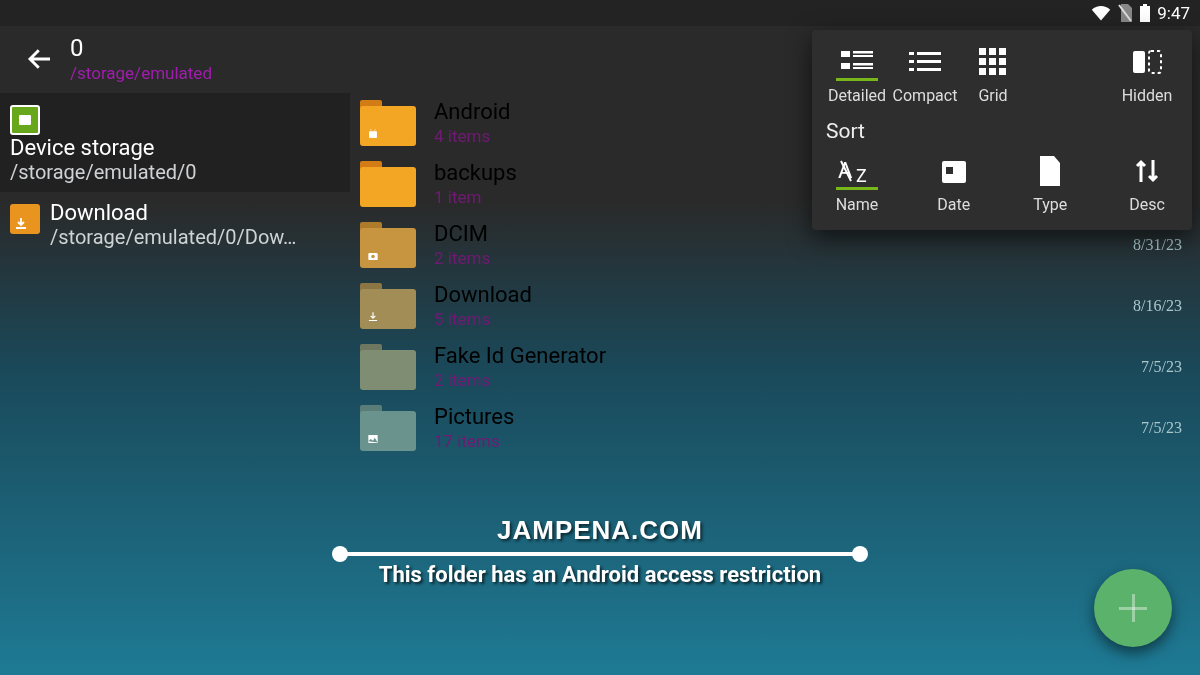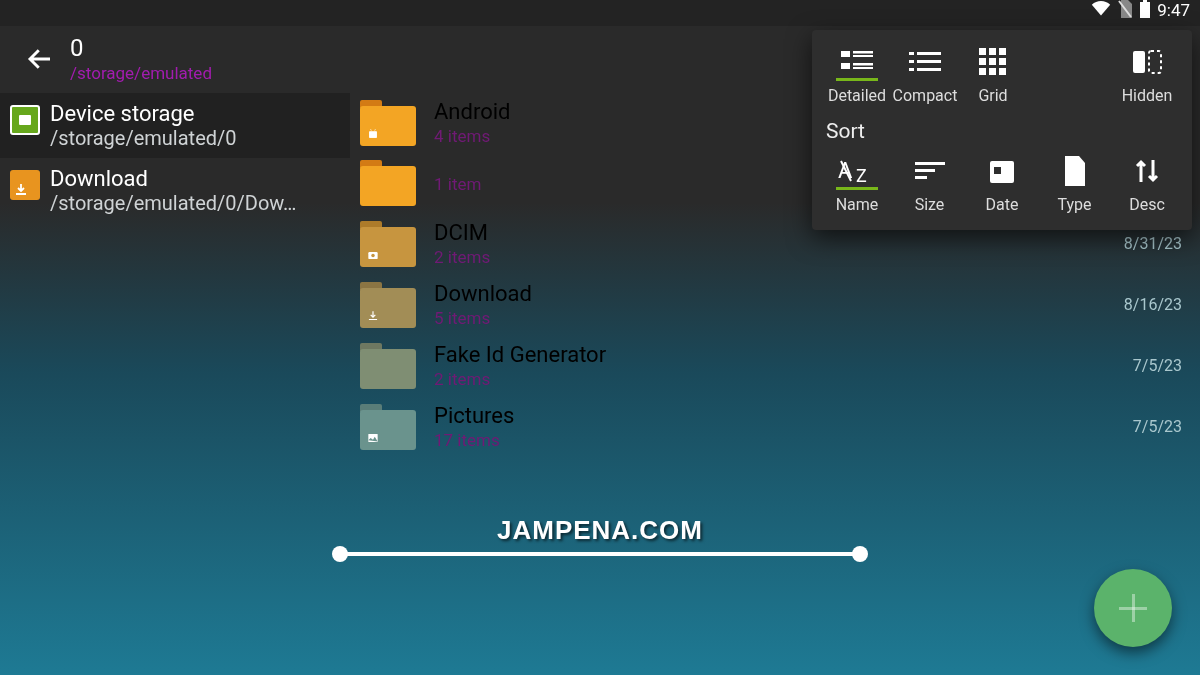--- a/index.html
+++ b/index.html
@@ -5,23 +5,23 @@
 * { margin: 0; padding: 0; box-sizing: border-box; font-family: Roboto, Arial, sans-serif; }
 html, body { width: 1200px; height: 675px; overflow: hidden; }
 body {
   background: linear-gradient(to bottom, #2a2a2a 0%, #2a2a2a 30%, #1a495a 55%, #1e7a94 100%);
   position: relative;
   color: #e8e8e8;
 }
 .statusbar {
   height: 26px;
   display: flex;
-  align-items: flex-start;
+  align-items: center;
   justify-content: flex-end;
-  padding: 0 10px;
+  padding: 12px 10px;
   font-size: 17px;
   color: #fff;
   background: rgba(0,0,0,0.15);
 }
 .statusbar .icon { margin-left: 6px; display: inline-flex; align-items: center; }
 .titlebar {
   display: flex; align-items: center;
   padding: 8px 10px 10px 10px;
 }
 .back-btn {
@@ -30,21 +30,21 @@
 }
 .back-btn svg { width: 30px; height: 30px; fill: none; stroke: #fff; stroke-width: 2.3; }
 .title-text .t1 { font-size: 24px; color: #fff; }
 .title-text .t2 { font-size: 17px; color: #a21caf; margin-top: 1px; }
 
 .content { display: flex; height: calc(675px - 26px - 70px); }
 .sidebar { width: 350px; }
 .side-item {
   display: flex; align-items: flex-start; padding: 8px 10px; cursor: pointer;
 }
-.side-item.active { background: rgba(0,0,0,0.2); }
+.side-item.active { background: rgba(0,0,0,0.2); flex-direction: column; }
 .side-icon {
   width: 30px; height: 30px; margin-right: 10px; margin-top: 4px;
   display: flex; align-items: center; justify-content: center;
   border-radius: 3px; flex-shrink: 0;
 }
 .side-icon.sd { background: #66a71c; border: 2px solid #fff; color: #fff; }
 .side-icon.dl { background: #e8941f; position: relative; }
 .side-text { min-width: 0; }
 .side-text .s1 { font-size: 22px; color: #fff; }
 .side-text .s2 { font-size: 20px; color: #cfd3d5; white-space: nowrap; overflow: hidden; text-overflow: ellipsis; max-width: 295px; }
@@ -86,21 +86,21 @@
   position: relative; overflow: hidden; flex-shrink: 0;
 }
 .image-thumb::after {
   content: ""; position: absolute; top: 10px; left: 14px; width: 26px; height: 32px;
   background: #d8c8b8; border-radius: 50% 50% 40% 40%;
 }
 .file-meta { flex: 1; min-width: 0; }
 .file-name { font-size: 22px; color: #000000; }
 .file-sub { font-size: 17px; color: #701a75; margin-top: 2px; }
 .file-sub .dot::before { content: "•"; margin: 0 8px; }
-.file-date { font-size: 16px; color: #a9c7cd; margin-left: 10px; white-space: nowrap; }
+.file-date { font-size: 16px; color: #a9c7cd; margin-left: 10px; white-space: nowrap; font-family: Liberation Serif, serif; }
 
 
 .popup {
   position: absolute; top: 30px; right: 8px; width: 380px;
   background: #2e2e2e; border-radius: 4px; padding: 14px 14px 16px 14px;
   box-shadow: 0 8px 24px rgba(0,0,0,0.6);
 }
 .popup h3 { font-size: 21px; font-weight: 400; color: #eee; margin-bottom: 10px; }
 .popup-row { display: flex; align-items: flex-start; justify-content: space-between; margin-bottom: 14px; gap:6px;text-align:right;}
 .popup-row:last-child { margin-bottom: 0; }
@@ -235,20 +235,21 @@
       <div class="file-date"></div>
     </div>
 
 
     <div class="file-row">
       <div class="folder-icon folder-orange">
           <div class="tab"></div>
           <div class="body"></div>
         </div>
       <div class="file-meta">
+        <div class="file-name">backups</div>
         <div class="file-sub">1 item</div>
       </div>
       <div class="file-date"></div>
     </div>
 
     <div class="file-row">
       <div class="folder-icon folder-dim">
         <div class="tab"></div>
           <div class="body"></div>
         <div class="badge">
@@ -377,30 +378,20 @@
           <svg width="38" height="30" viewBox="0 0 38 30">
             <text x="0" y="22" font-size="22" font-family="Arial" fill="#fff">A</text>
             <text x="18" y="26" font-size="18" font-family="Arial" fill="#fff">Z</text>
             <path d="M3 5l10 20" stroke="#fff" stroke-width="2"></path>
           </svg>
         </div>
       <div class="ol">Name</div>
     </div>
     <div class="popup-opt">
       <div class="oi">
-          <svg width="30" height="22" viewBox="0 0 30 22">
-            <rect x="0" y="2" width="30" height="3"></rect>
-            <rect x="0" y="9" width="20" height="3"></rect>
-            <rect x="0" y="16" width="12" height="3"></rect>
-          </svg>
-        </div>
-      <div class="ol">Size</div>
-    </div>
-    <div class="popup-opt">
-      <div class="oi">
           <svg width="28" height="28" viewBox="0 0 28 28">
             <rect x="2" y="4" width="24" height="22" rx="2" fill="#fff"></rect>
             <rect x="6" y="10" width="7" height="7" fill="#2e2e2e"></rect>
           </svg>
         </div>
       <div class="ol">Date</div>
     </div>
     <div class="popup-opt">
       <div class="oi">
           <svg width="24" height="30" viewBox="0 0 24 30">
@@ -419,13 +410,14 @@
       <div class="ol">Desc</div>
     </div>
   </div>
 </div>
 
 <div class="fab"></div>
 
 <div class="watermark">
   <div class="wm1">JAMPENA.COM</div>
   <div class="line"></div>
+  <div class="wm2">This folder has an Android access restriction</div>
 </div>
 
 </body></html>

